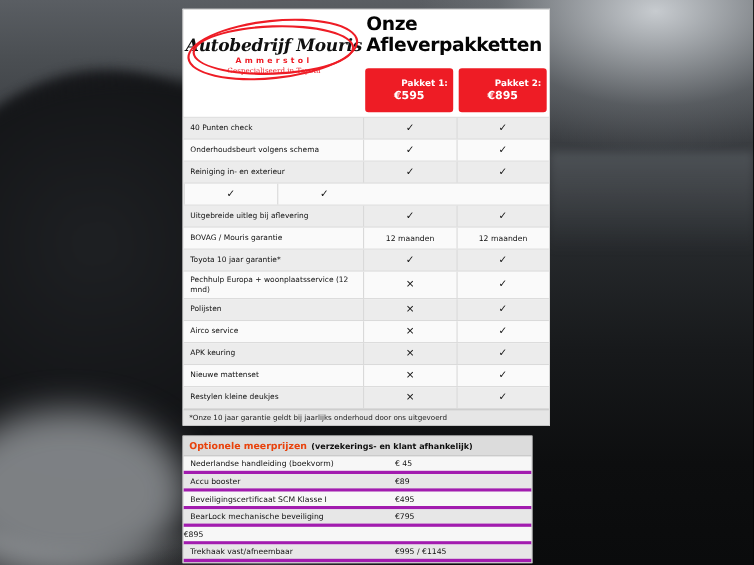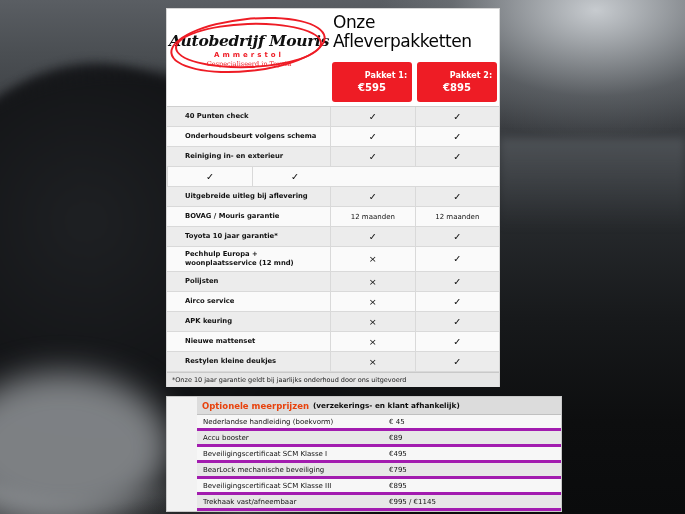--- a/index.html
+++ b/index.html
@@ -41,47 +41,47 @@
   .ellipse{position:absolute;border:2px solid var(--red);border-radius:50%;}
   .e1{left:3px;top:9px;width:156px;height:54px;transform:rotate(-6deg);}
   .e2{left:8px;top:14px;width:147px;height:45px;transform:rotate(-2deg);}
   .logo-name{margin-top:22px;text-align:center;font-family:"DejaVu Serif","Liberation Serif",serif;
     font-style:italic;font-weight:bold;font-size:15.5px;color:#101010;letter-spacing:-0.3px;}
   .logo-city{text-align:center;color:var(--red);font-size:7px;font-weight:bold;letter-spacing:3px;margin-top:1px;}
   .logo-tag{text-align:center;color:var(--red);font-size:6.5px;
     font-family:"DejaVu Serif","Liberation Serif",serif;margin-top:1px;}
 
   
-  .title{position:absolute;left:166px;top:4px;font-size:17px;font-weight:normal;color:#050505;
+  .title{position:absolute;left:166px;top:4px;font-size:17px;font-weight:bold;color:#050505;
     line-height:1.12;letter-spacing:-0.4px;}
 
   
   .pkg-row{position:absolute;left:165px;top:53px;display:flex;gap:5px;}
   .pkg{width:80px;height:40px;background:var(--red);color:#ffffff;border-radius:3px;
     display:flex;flex-direction:column;align-items:center;justify-content:center;}
   .pkg-name{font-size:8px;font-weight:bold;margin-left:28px;}
   .pkg-price{font-size:10px;font-weight:bold;margin-top:2px;}
 
   
   .features{border-top:1px solid #cfcfcf;}
   .f-row{display:flex;min-height:20px;border-bottom:1px solid #d9d9d9;background:#fafafa;}
   .f-row:nth-child(odd){background:#ececec;}
-  .f-label{width:164px;padding:3px 5px 3px 18px;font-size:6.8px;font-weight:bold;color:#111;
+  .f-label{width:164px;padding:3px 5px 3px 6px;font-size:6.8px;font-weight:normal;color:#111;
     display:flex;align-items:center;line-height:1.3;}
   .f-val{width:85px;display:flex;align-items:center;justify-content:center;
     font-size:7px;color:#111;border-left:1px solid #d9d9d9;}
   .f-val.mark{font-size:9.5px;}
 
   
   .footnote{height:15px;background:rgba(214,214,214,.6);display:flex;align-items:center;
     padding-left:5px;font-size:6.5px;color:#1c1c1c;border-top:1px solid #c9c9c9;}
 
   
-  .options{position:absolute;left:166px;top:396px;width:396px;background:#f2f2f2;
-    border:1px solid #c9c9c9;padding-left:30px;}
+  .options{position:absolute;left:166px;top:396px;width:318px;background:#f2f2f2;
+    border:1px solid #c9c9c9;}
   .opt-header{height:18px;background:#dcdcdc;display:flex;align-items:center;gap:4px;
     padding-left:5px;border-bottom:1px solid #c0c0c0;}
   .opt-title{color:var(--opt-accent);font-weight:bold;font-size:8.5px;}
   .opt-sub{color:#0d0d0d;font-weight:bold;font-size:7.3px;}
   .o-row{display:flex;height:16px;align-items:center;border-bottom:3px solid #a21caf;background:#f7f7f7;}
   .o-row:nth-child(even){background:#e7e7e7;}
   .o-label{width:192px;padding-left:6px;font-size:7px;color:#111;}
   .o-price{font-size:7px;color:#111;}
 </style>
 </head>
@@ -210,21 +210,20 @@
     </div>
         <div class="o-row">
       <div class="o-label">Beveiligingscertificaat SCM Klasse I</div>
       <div class="o-price">€495</div>
     </div>
         <div class="o-row">
       <div class="o-label">BearLock mechanische beveiliging</div>
       <div class="o-price">€795</div>
     </div>
         <div class="o-row">
-      <div class="o-label">Beveiligingscertificaat SCM Klasse III</div>
       <div class="o-price">€895</div>
     </div>
         <div class="o-row">
       <div class="o-label">Trekhaak vast/afneembaar</div>
       <div class="o-price">€995 / €1145</div>
     </div>
       </div>
   </div>
 
 </div>

